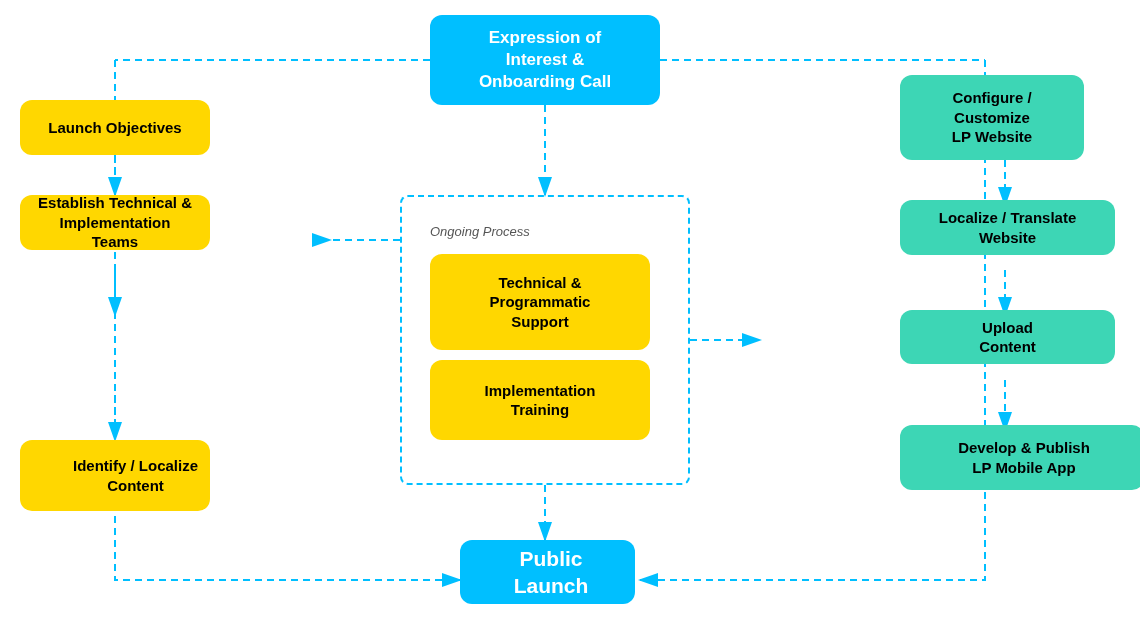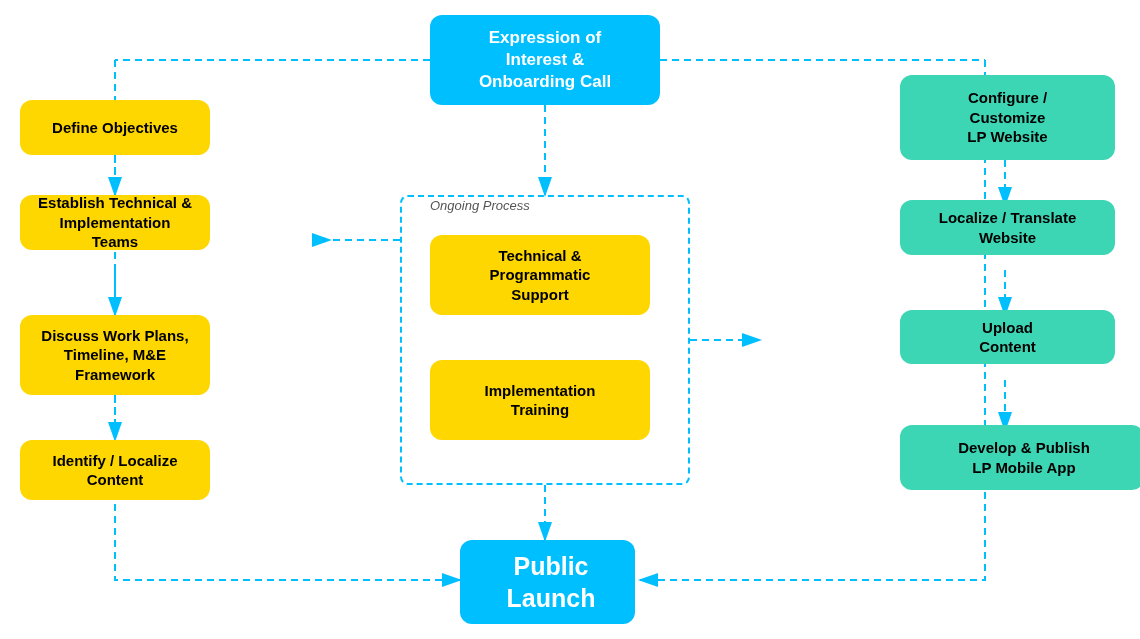--- a/index.html
+++ b/index.html
@@ -45,20 +45,21 @@
       position: absolute;
       border: 2.5px dashed #00BFFF;
       border-radius: 8px;
       background: transparent;
     }
     .ongoing-label {
       position: absolute;
       font-size: 13px;
       color: #555;
       font-style: italic;
+      margin-top: 26px;
     }
     svg.arrows {
       position: absolute;
       top: 0;
       left: 0;
       width: 1140px;
       height: 639px;
       pointer-events: none;
     }
   </style>
@@ -108,48 +109,45 @@
 
   <div class="ongoing-box" style="left:400px; top:195px; width:290px; height:290px;">
   </div>
   <div class="ongoing-label" style="left:430px; top:198px;">Ongoing Process</div>
 
   <div class="node node-blue" style="left:430px; top:15px; width:230px; height:90px;">
     <span>Expression of<br>Interest &amp;<br>Onboarding Call</span>
   </div>
 
   <div class="node node-yellow" style="left:20px; top:100px; width:190px; height:55px;">
-    <span>Define Objectives</span>
+    <span>Launch Objectives</span>
   </div>
 
   <div class="node node-yellow" style="left:20px; top:195px; width:190px; height:55px;">
     <span>Establish Technical &amp;<br>Implementation<br>Teams</span>
   </div>
 
-  <div class="node node-yellow" style="left:20px; top:315px; width:190px; height:80px;">
-    <span>Discuss Work Plans,<br>Timeline, M&amp;E<br>Framework</span>
-  </div>
 
-  <div class="node node-yellow" style="left:20px; top:440px; width:190px; height:60px;">
+  <div class="node node-yellow" style="left:20px; top:440px; width:190px; height:71px;justify-content:flex-end;">
     <span>Identify / Localize<br>Content</span>
   </div>
 
-  <div class="node node-yellow" style="left:430px; top:235px; width:220px; height:80px;">
+  <div class="node node-yellow" style="left:430px; top:254px; width:220px; height:96px;">
     <span>Technical &amp;<br>Programmatic<br>Support</span>
   </div>
 
   <div class="node node-yellow" style="left:430px; top:360px; width:220px; height:80px;">
     <span>Implementation<br>Training</span>
   </div>
 
-  <div class="node node-blue" style="left:460px; top:540px; width:175px; height:84px; font-size:25px;padding-left:19px;">
+  <div class="node node-blue" style="left:460px; top:540px; width:175px; height:64px; font-size:21px;padding-left:19px;">
     <span>Public<br>Launch</span>
   </div>
 
-  <div class="node node-teal" style="left:900px; top:75px; width:215px; height:85px;">
+  <div class="node node-teal" style="left:900px; top:75px; width:184px; height:85px;">
     <span>Configure /<br>Customize<br>LP Website</span>
   </div>
 
   <div class="node node-teal" style="left:900px; top:200px; width:215px; height:55px;">
     <span>Localize / Translate<br>Website</span>
   </div>
 
   <div class="node node-teal" style="left:900px; top:310px; width:215px; height:54px;">
     <span>Upload<br>Content</span>
   </div>

